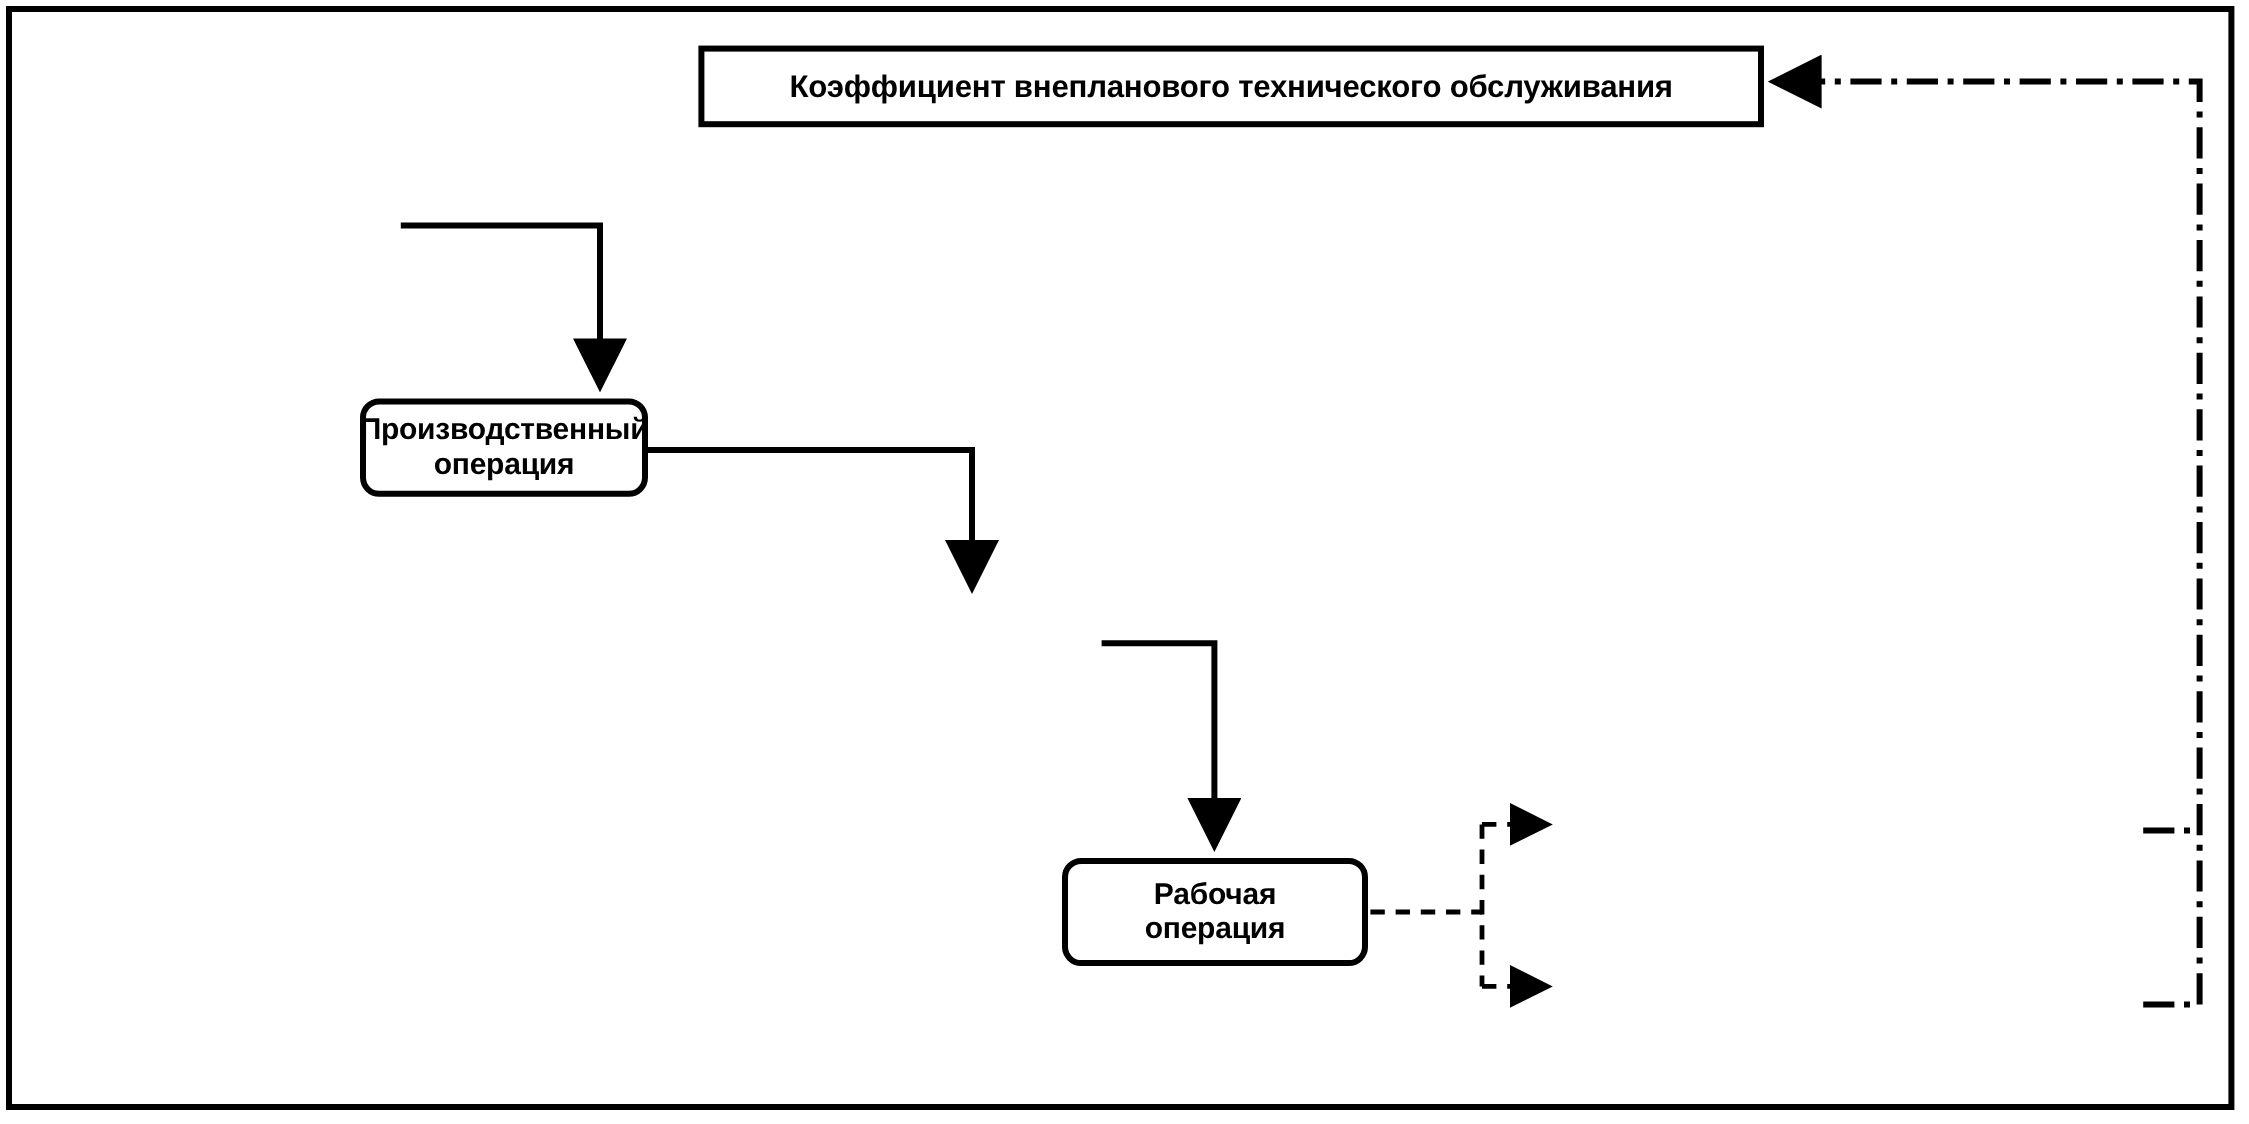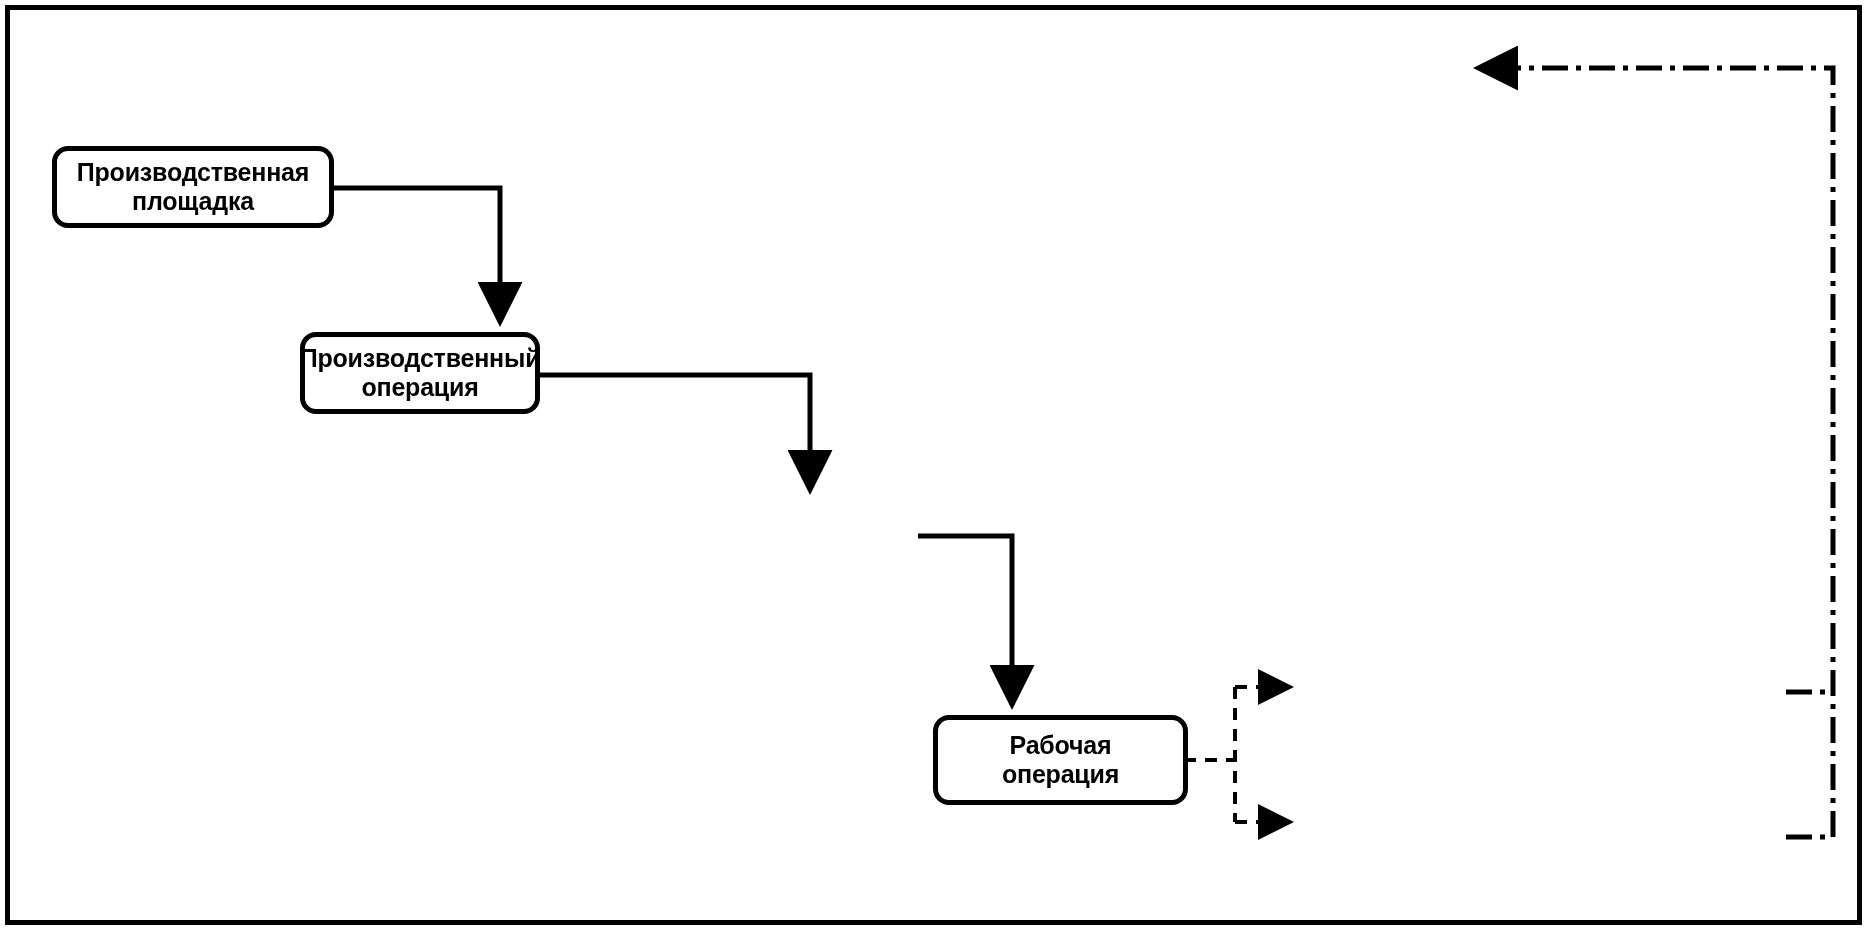--- a/index.html
+++ b/index.html
@@ -51,21 +51,21 @@
   }
   .node.rounded { border-radius: 16px; }
   .node.square  { border-radius: 0; }
   .node span { display: block; padding: 0 10px; }
 
   
   #node-title   { left: 582px;  top: 38px;  width: 888px; height: 68px;  font-size: 26px; }
   #node-site    { left: 52px;   top: 146px; width: 282px; height: 82px;  font-size: 25px; }
   #node-area    { left: 300px;  top: 332px; width: 240px; height: 82px;  font-size: 25px; }
   #node-center  { left: 700px;  top: 500px; width: 218px; height: 72px;  font-size: 25px; }
-  #node-op      { left: 885px;  top: 715px; width: 255px; height: 90px;  font-size: 25px; margin-left: 48px; }
+  #node-op      { left: 885px;  top: 715px; width: 255px; height: 90px;  font-size: 25px; }
   #node-unplan  { left: 1300px; top: 650px; width: 486px; height: 84px;  font-size: 24px; }
   #node-prevent { left: 1300px; top: 795px; width: 486px; height: 84px;  font-size: 24px; }
 </style>
 </head>
 <body>
 
 <div id="canvas">
 
   <div id="frame"></div>
 
@@ -95,24 +95,24 @@
 
     <path d="M 1235 822 L 1290 822" fill="none" stroke="#000000" stroke-width="4" stroke-dasharray="12 9" marker-end="url(#arrowDash)"></path>
 
     <path d="M 1786 692 L 1833 692" fill="none" stroke="#000000" stroke-width="5" stroke-dasharray="26 8 5 8"></path>
 
     <path d="M 1786 837 L 1833 837" fill="none" stroke="#000000" stroke-width="5" stroke-dasharray="26 8 5 8"></path>
 
     <path d="M 1833 837 L 1833 68 L 1478 68" fill="none" stroke="#000000" stroke-width="5" stroke-dasharray="26 8 5 8" marker-end="url(#arrowDashDot)"></path>
   </svg>
 
+  <div class="node square" id="node-title">
+    <span>Коэффициент внепланового технического обслуживания</span>
+  </div>
 
-  <div class="node rounded" id="node-site">
-    <span>Производственная площадка</span>
-  </div>
 
   <div class="node rounded" id="node-area">
     <span>Производственный операция</span>
   </div>
 
 
   <div class="node rounded" id="node-op">
     <span>Рабочая операция</span>
   </div>
 

